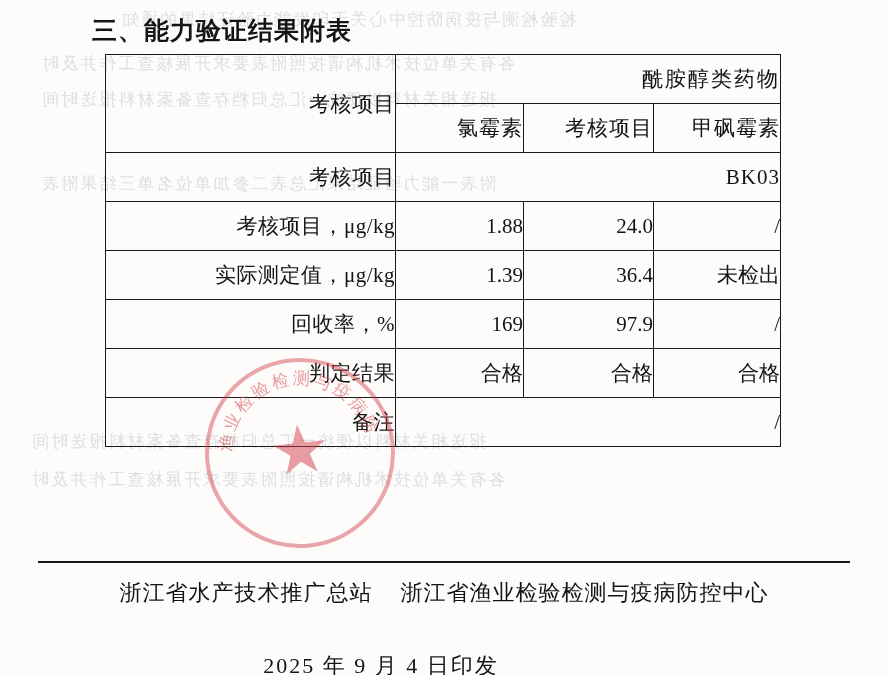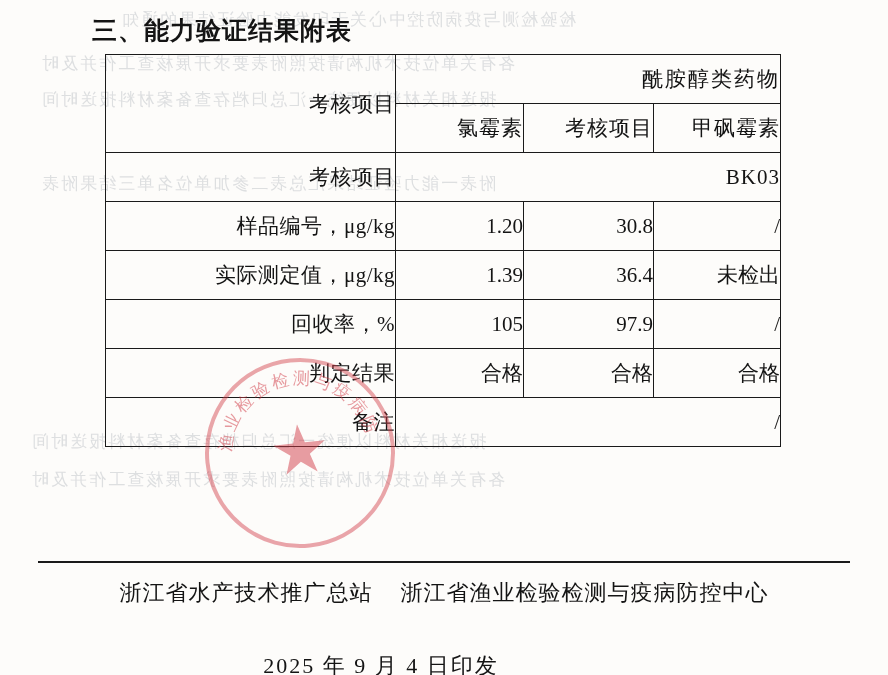--- a/index.html
+++ b/index.html
@@ -188,36 +188,36 @@
           <td class="sub-head">考核项目</td>
           <td class="sub-head">甲砜霉素</td>
         </tr>
 
         <tr>
           <td class="label">考核项目</td>
           <td class="sample-id" colspan="3">BK03</td>
         </tr>
 
         <tr>
-          <td class="label">样品编号，μg/kg</td>
-          <td class="num">1.20</td>
-          <td class="num">30.8</td>
+          <td class="label">考核项目，μg/kg</td>
+          <td class="num">1.88</td>
+          <td class="num">24.0</td>
           <td class="num">/</td>
         </tr>
 
         <tr>
           <td class="label">实际测定值，μg/kg</td>
           <td class="num">1.39</td>
           <td class="num">36.4</td>
           <td class="num">未检出</td>
         </tr>
 
         <tr>
           <td class="label">回收率，%</td>
-          <td class="num">105</td>
+          <td class="num">169</td>
           <td class="num">97.9</td>
           <td class="num">/</td>
         </tr>
 
         <tr>
           <td class="label">判定结果</td>
           <td>合格</td>
           <td>合格</td>
           <td>合格</td>
         </tr>

